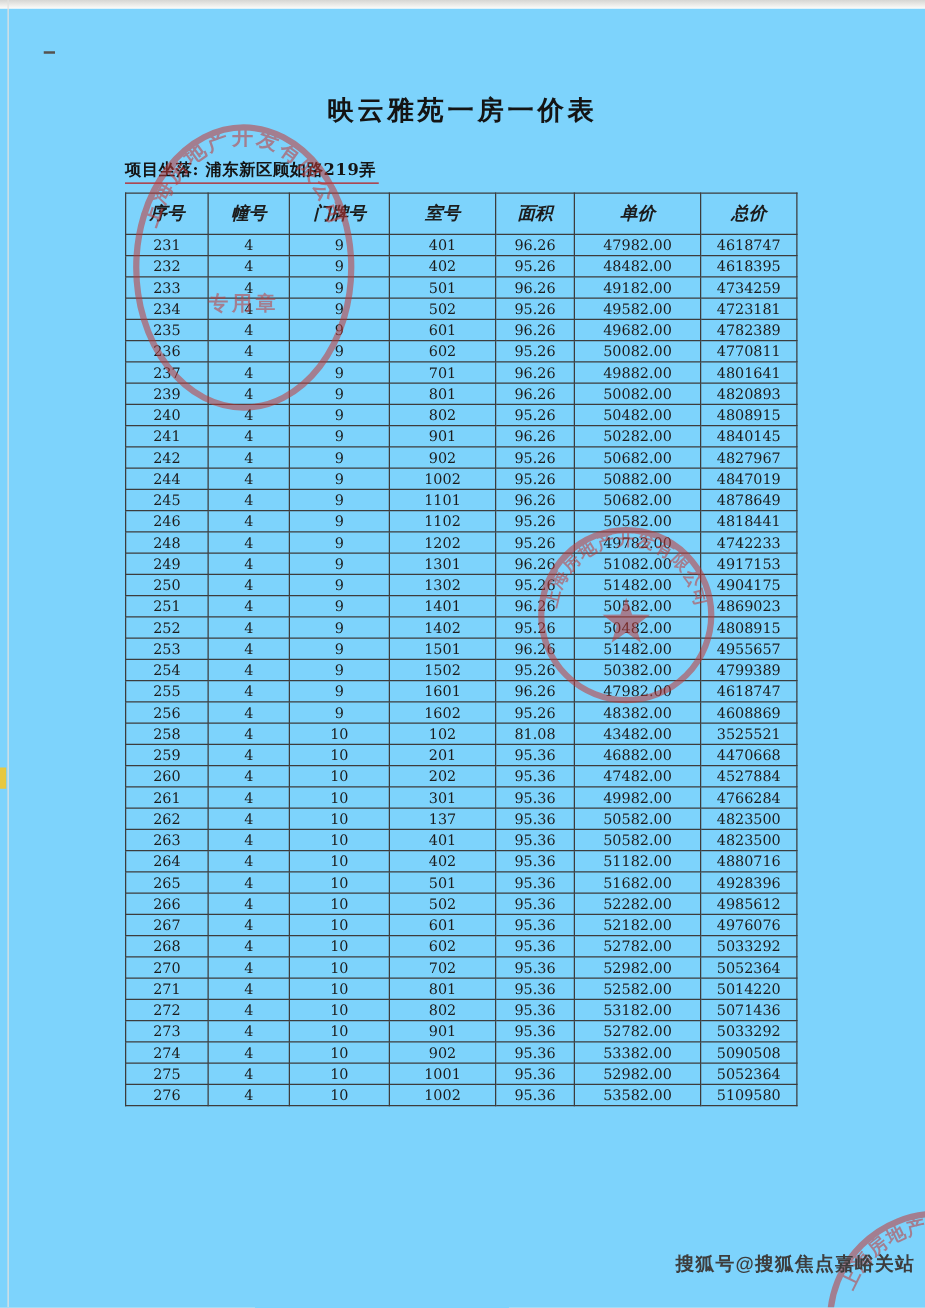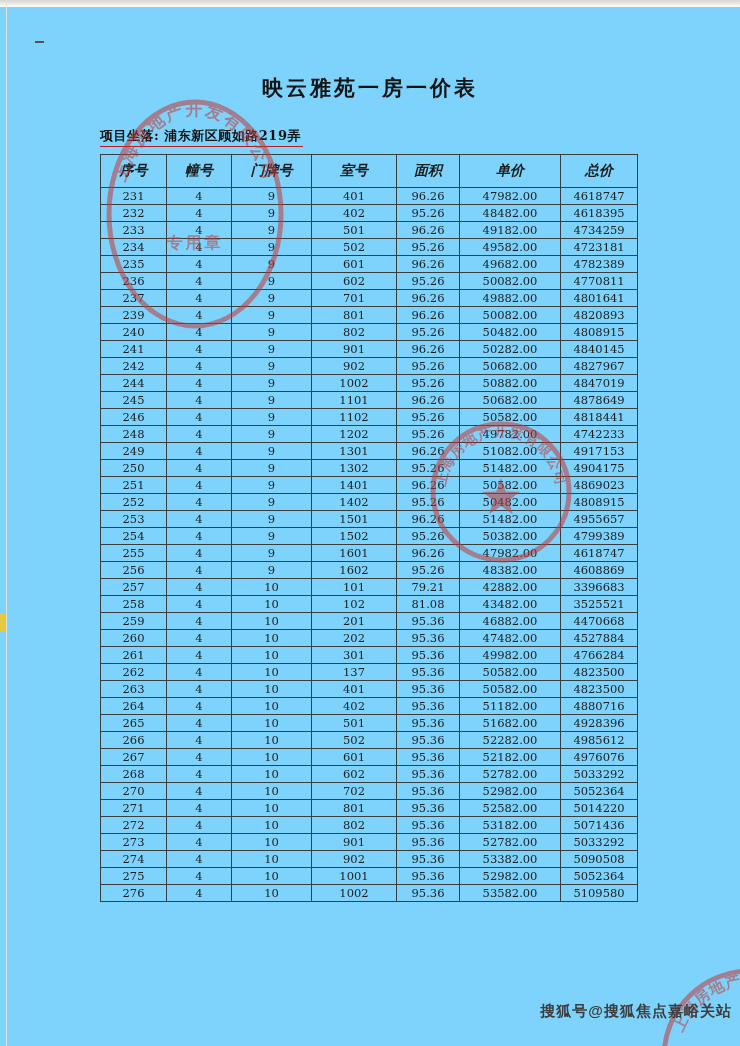--- a/index.html
+++ b/index.html
@@ -274,29 +274,20 @@
         <tr>
           <td>256</td>
           <td>4</td>
           <td>9</td>
           <td>1602</td>
           <td>95.26</td>
           <td>48382.00</td>
           <td>4608869</td>
         </tr>
         <tr>
-          <td>257</td>
-          <td>4</td>
-          <td>10</td>
-          <td>101</td>
-          <td>79.21</td>
-          <td>42882.00</td>
-          <td>3396683</td>
-        </tr>
-        <tr>
           <td>258</td>
           <td>4</td>
           <td>10</td>
           <td>102</td>
           <td>81.08</td>
           <td>43482.00</td>
           <td>3525521</td>
         </tr>
         <tr>
           <td>259</td>

